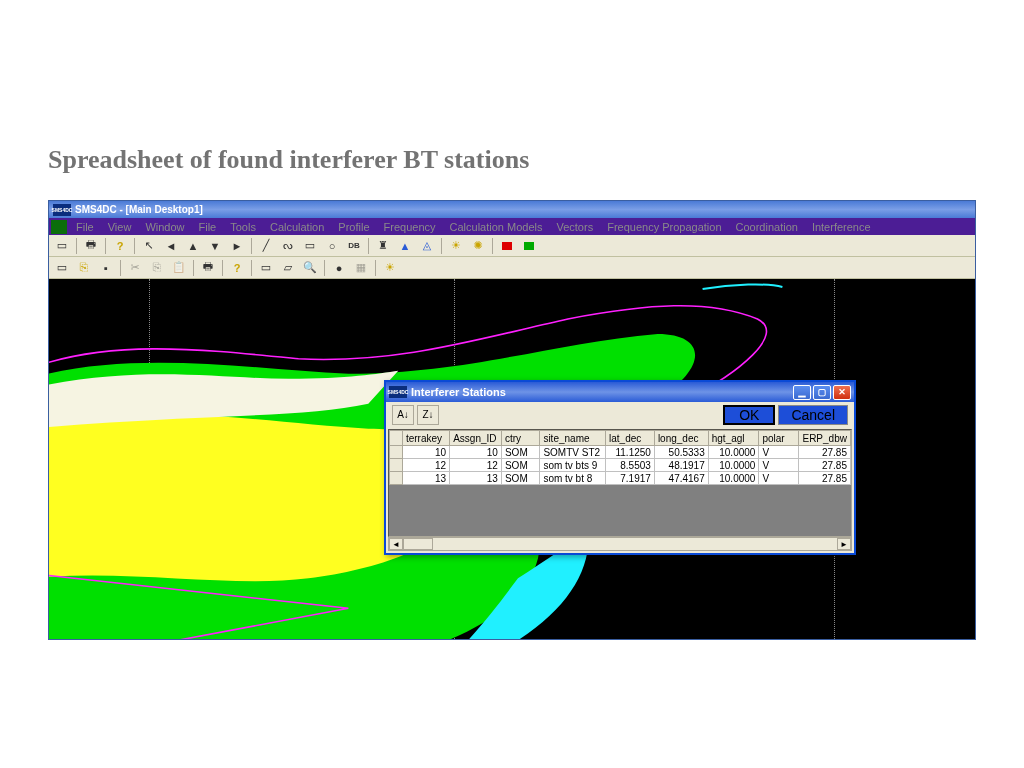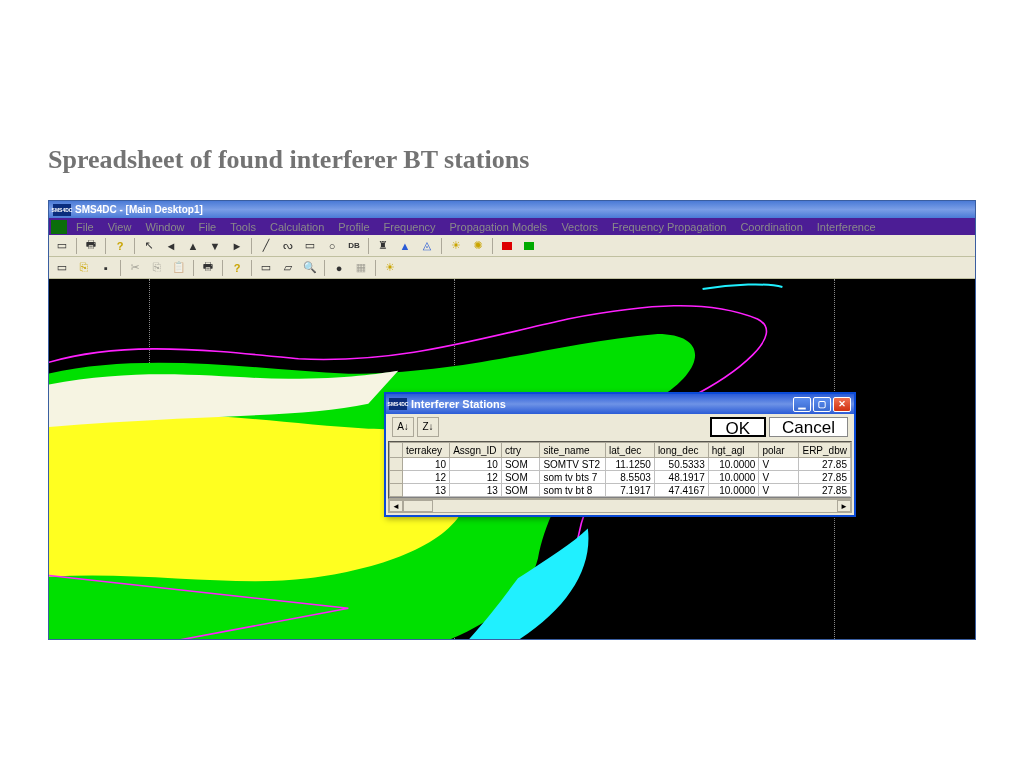--- a/index.html
+++ b/index.html
@@ -20,31 +20,31 @@
   .toolbar { height: 22px; background: #ece9d8; border-bottom: 1px solid #c0c0a0; display: flex; align-items: center; padding: 1px 3px; gap: 2px; }
   .tbtn { width: 20px; height: 18px; border: 1px solid #ece9d8; display:flex; align-items:center; justify-content:center; color:#333; font-size:11px; }
   .sep { width:1px; height:16px; background:#aca899; margin:0 2px; }
 
   
   .map-area { position: absolute; left:0; top:78px; right:0; bottom:0; background:#000; overflow:hidden; }
   .map-area .grid-v { position:absolute; top:0; bottom:0; border-left: 1px dotted #888; }
   .terrain { position:absolute; inset:0; }
 
   
-  .dialog { position:absolute; left:384px; top:392px; width:472px; height:125px; border:2px solid #0a4ad6; background:#ece9d8; box-shadow: 2px 2px 6px rgba(0,0,0,.35); }
+  .dialog { position:absolute; left:384px; top:380px; width:472px; height:175px; border:2px solid #0a4ad6; background:#ece9d8; box-shadow: 2px 2px 6px rgba(0,0,0,.35); }
   .dlg-title { height: 20px; background: linear-gradient(#2a5bd6,#6e93e6,#2a5bd6); color:#fff; display:flex; align-items:center; padding:0 3px; font-size:11px; font-weight:bold; }
   .dlg-title .spacer { flex:1; }
   .winbtn { width:18px; height:15px; margin-left:2px; border:1px solid #fff; border-radius:2px; display:flex; align-items:center; justify-content:center; font-size:9px; color:#fff; }
   .winbtn.min { background: linear-gradient(#5c8ef0,#3a6ad0); }
   .winbtn.max { background: linear-gradient(#5c8ef0,#3a6ad0); }
   .winbtn.close { background: linear-gradient(#f07050,#d03010); }
   .dlg-toolbar { height: 25px; display:flex; align-items:center; padding:2px 6px; gap:3px; }
   .sort-btn { width: 22px; height: 20px; border:1px solid #aca899; background:#ece9d8; display:flex; align-items:center; justify-content:center; font-size:10px; }
   .dlg-toolbar .stretch { flex:1; }
-  .dlg-btn { height:20px; padding:0 12px; border:1px solid #888; background:#ffffff; font-size:17px; }
+  .dlg-btn { height:20px; padding:0 12px; border:1px solid #888; background:#1d4ed8; font-size:14px; }
   .dlg-btn.default { border:2px solid #000; padding:0 14px; }
   .grid-wrap { position:absolute; left:2px; right:2px; top:47px; bottom:16px; border:1px inset #aca899; background:#808080; overflow:hidden; }
   table.grid { border-collapse:collapse; font-size:10px; background:#fff; table-layout:fixed; }
   table.grid th { background:#ece9d8; border:1px solid #aca899; font-weight:normal; padding:1px 3px; text-align:left; white-space:nowrap; overflow:hidden; height:15px; }
   table.grid td { border:1px solid #c0c0c0; padding:0 3px; white-space:nowrap; overflow:hidden; height:13px; }
   table.grid td.num { text-align:right; }
   table.grid td.rowhdr { background:#ece9d8; border:1px solid #aca899; width:14px; }
   .hscroll { position:absolute; left:2px; right:2px; bottom:2px; height:14px; background:#ece9d8; border:1px solid #aca899; display:flex; align-items:center; }
   .hscroll .arrow { width:14px; height:12px; border:1px solid #aca899; background:#ece9d8; display:flex; align-items:center; justify-content:center; font-size:8px; }
   .hscroll .track { flex:1; height:12px; background:#ece9d8; position:relative; }
@@ -66,21 +66,21 @@
   <div class="menubar">
     <span class="appicon2"></span>
     <span>File</span>
     <span>View</span>
     <span>Window</span>
     <span>File</span>
     <span>Tools</span>
     <span>Calculation</span>
     <span>Profile</span>
     <span>Frequency</span>
-    <span>Propagation Models</span>
+    <span>Calculation Models</span>
     <span>Vectors</span>
     <span>Frequency Propagation</span>
     <span>Coordination</span>
     <span>Interference</span>
   </div>
 
   <div class="toolbar">
     <div class="tbtn">▭</div>
     <div class="sep"></div>
     <div class="tbtn">🖶</div>
@@ -212,21 +212,21 @@
             <td class="num">50.5333</td>
             <td class="num">10.0000</td>
             <td>V</td>
             <td class="num">27.85</td>
           </tr>
           <tr>
             <td class="rowhdr"></td>
             <td class="num">12</td>
             <td class="num">12</td>
             <td>SOM</td>
-            <td>som tv bts 7</td>
+            <td>som tv bts 9</td>
             <td class="num">8.5503</td>
             <td class="num">48.1917</td>
             <td class="num">10.0000</td>
             <td>V</td>
             <td class="num">27.85</td>
           </tr>
           <tr>
             <td class="rowhdr"></td>
             <td class="num">13</td>
             <td class="num">13</td>

